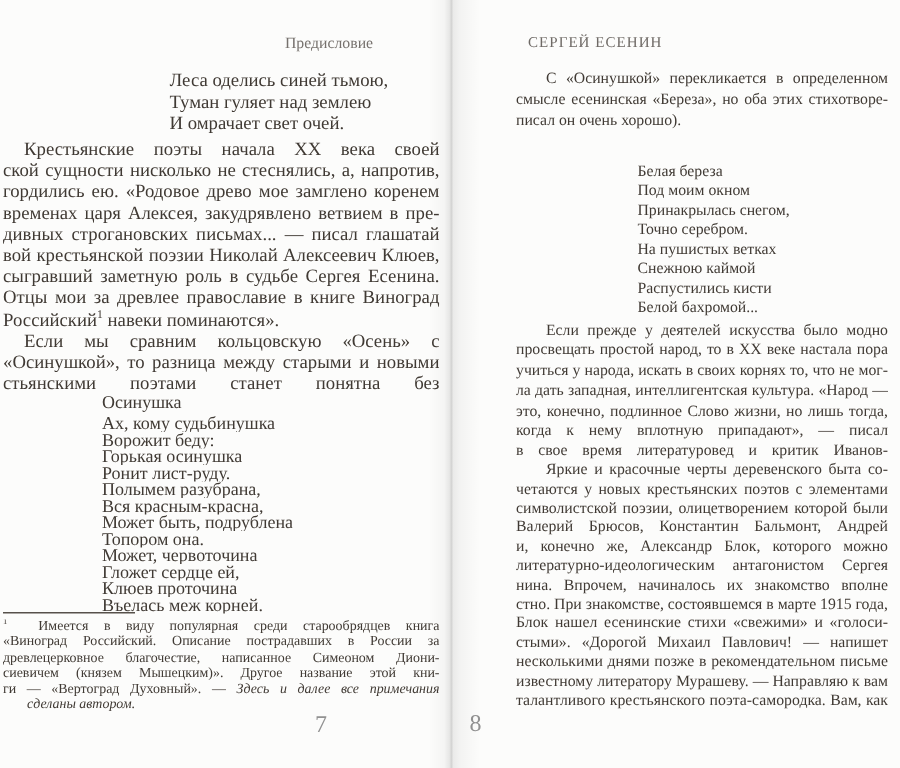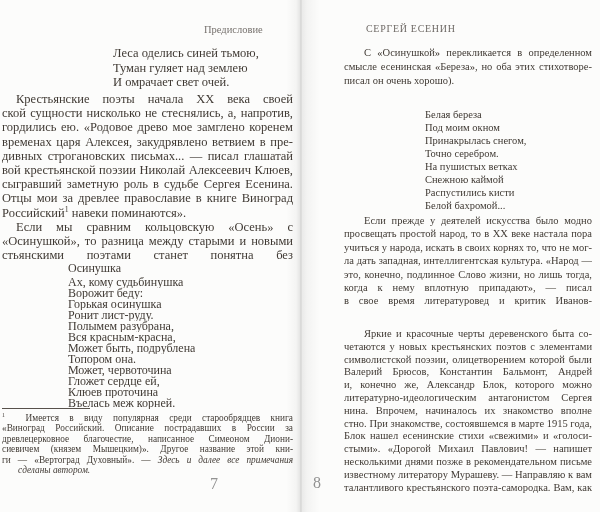--- a/index.html
+++ b/index.html
@@ -24,21 +24,21 @@
       rgba(0,0,0,0.035) 62%,
       rgba(0,0,0,0) 100%);
   }
 
   .page{position:absolute;top:0;height:512px;}
   .page-left{left:0;width:299px;}
   .page-right{left:301px;width:299px;}
 
   .abs{position:absolute;}
 
-  .rh{color:#76716d;margin-left:14px;}
+  .rh{color:#76716d;}
   .rh-l{left:190px;top:24px;font-size:10.5px;}
   .rh-r{left:51px;top:23px;font-size:10px;letter-spacing:0.7px;color:#6e6965;}
 
   .folio{font-size:16px;color:#929292;}
   .folio-l{left:210px;top:475px;}
   .folio-r{left:12px;top:474px;}
 
   .pline{overflow:hidden;}
   .just .pline{text-align:justify;text-align-last:justify;}
   .just:not(.jl) .pline:last-child{text-align-last:left;}
@@ -62,21 +62,21 @@
   .fnote{left:2px;top:413px;width:291px;font-size:9.3px;line-height:10.4px;}
   .fnote .pline{height:10.4px;text-align:justify;text-align-last:justify;}
   .fnote .pline:last-child{text-align-last:left;margin-left:16px;}
 
   
   .body-r{font-size:10.5px;width:248px;left:43px;}
   .para1-r{top:46px;line-height:14px;}
   .para1-r .pline{height:14px;}
   .para2-r{top:214px;line-height:13.4px;}
   .para2-r .pline{height:13.4px;}
-  .para3-r{top:308px;line-height:12.8px;margin-top:20px;}
+  .para3-r{top:308px;line-height:12.8px;}
   .para3-r .pline{height:12.8px;}
 
   .poem-r{left:124px;top:108px;font-size:10.5px;line-height:13px;}
   .poem-r .pline{height:13px;}
 
   sup{font-size:0.62em;vertical-align:super;line-height:0;}
   i{font-style:italic;}
 </style>
 </head>
 <body>

